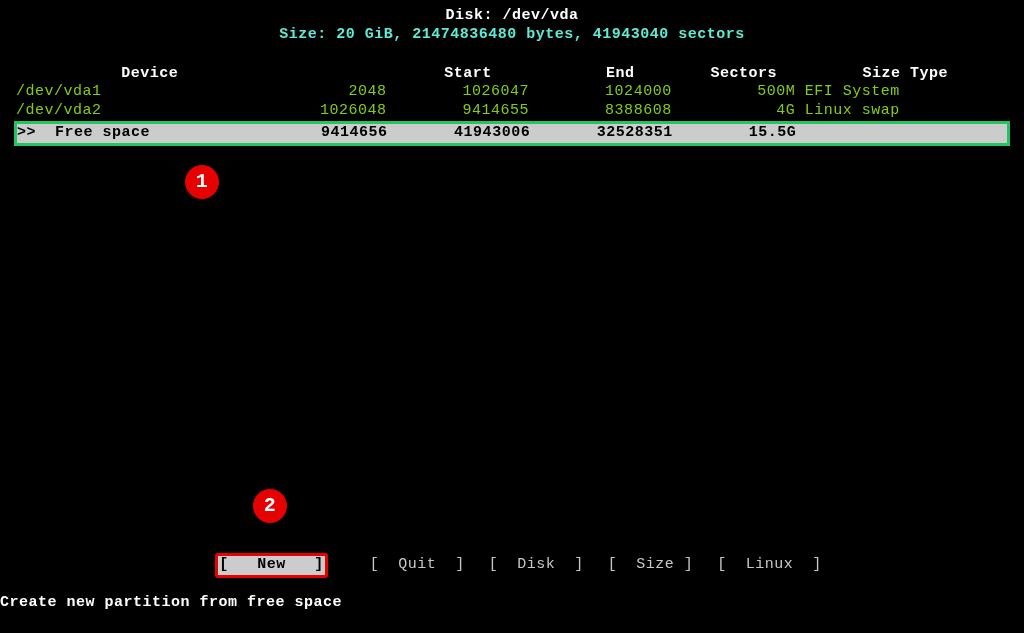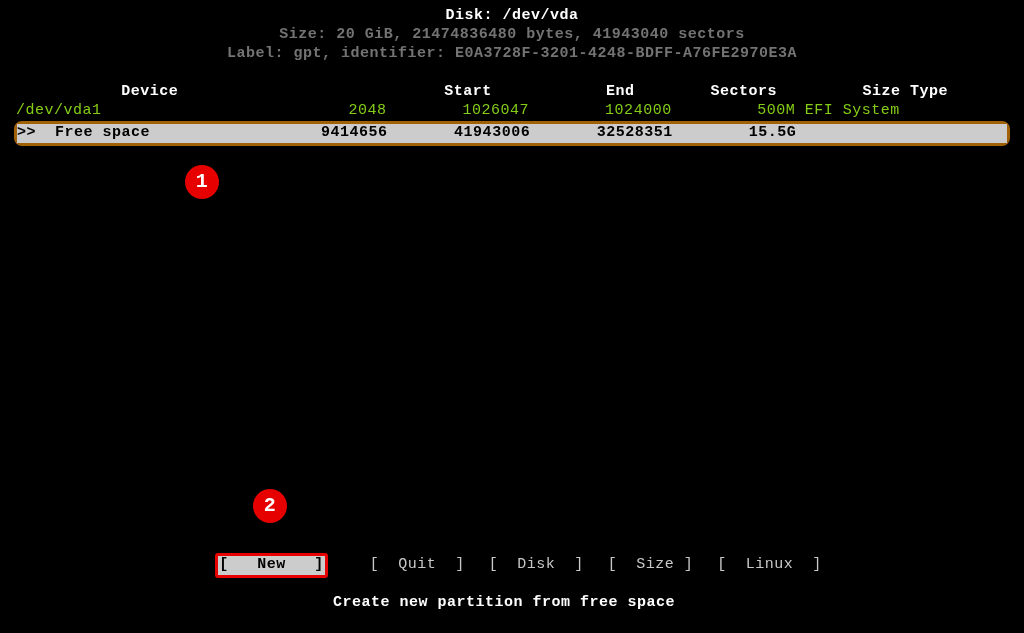--- a/index.html
+++ b/index.html
@@ -15,39 +15,39 @@
       position: relative;
       letter-spacing: 0.5px;
     }
     .header {
       text-align: center;
       color: #fff;
       padding-top: 7px;
       font-weight: bold;
     }
     .header-title { }
-    .header-meta { color: #737373; }
+    .header-meta { color: #5eead4; }
 
     .columns {
       color: #fff;
       font-weight: bold;
       margin-top: 20px;
       text-align: right;
     }
     .row {
       white-space: pre;
       padding-left: 16px;
     }
     .partitions .row {
       color: #84cc16;
     }
     .row-selected-wrap {
       margin: 0 14px;
-      border: 3px solid #a16207;
-      border-radius: 8px;
+      border: 3px solid #22c55e;
+      border-radius: 0;
       padding: 0;
       position: relative;
     }
     .row-selected {
       white-space: pre;
       background: #cccccc;
       color: #000;
       padding-left: 0;
       font-weight: bold;
     }
@@ -91,37 +91,37 @@
       white-space: pre;
       padding: 0 1px;
       display: inline-block;
     }
 
     .hint {
       position: absolute;
       bottom: 20px;
       left: 0;
       right: 16px;
-      text-align: center;
+      text-align: left;
       color: #fff;
       font-weight: bold;
     }
   </style>
 </head>
 <body>
 
 <div class="header">
   <div class="header-title">Disk: /dev/vda</div>
   <div class="header-meta">Size: 20 GiB, 21474836480 bytes, 41943040 sectors</div>
-  <div class="header-meta">Label: gpt, identifier: E0A3728F-3201-4248-BDFF-A76FE2970E3A</div>
 </div>
 
 <div class="columns row"><span>Device                     </span><span>       Start</span><span>            End</span><span>        Sectors</span><span>         Size</span> <span>Type        </span></div>
 <div class="partitions">
   <div class="row"><span>/dev/vda1                  </span><span>        2048</span><span>        1026047</span><span>        1024000</span><span>         500M</span> <span>EFI System</span></div>
+  <div class="row"><span>/dev/vda2                  </span><span>     1026048</span><span>        9414655</span><span>        8388608</span><span>           4G</span> <span>Linux swap</span></div>
 </div>
 
 <div class="row-selected-wrap">
   <div class="row-selected"><span>&gt;&gt; </span> <span>Free space             </span><span>     9414656</span><span>       41943006</span><span>       32528351</span><span>        15.5G</span> <span></span></div>
 </div>
 
 <div class="callout callout-1">1</div>
 <div class="callout callout-2">2</div>
 
 <div class="actions">

